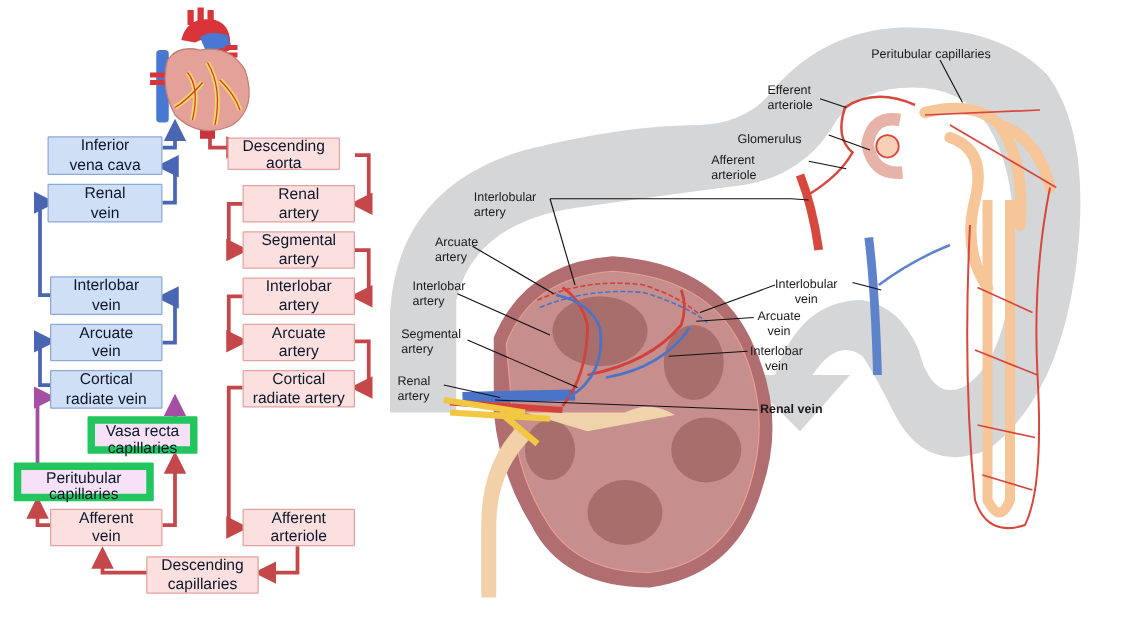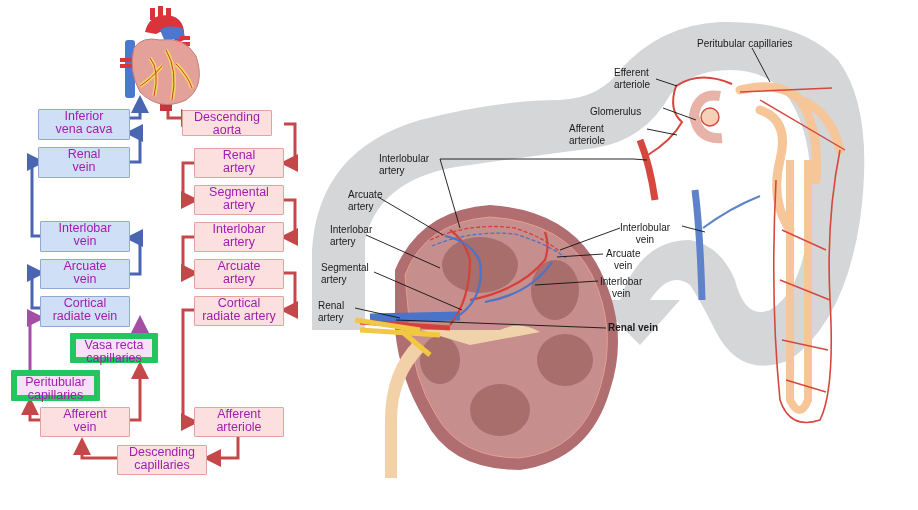--- a/index.html
+++ b/index.html
@@ -1,20 +1,20 @@
 <!DOCTYPE html>
 <html><head>
 <meta charset="utf-8">
 <style>
   html, body { margin: 0; padding: 0; background: #ffffff; }
   body { width: 918px; height: 510px; position: relative; overflow: hidden; font-family: "Liberation Sans", sans-serif; }
   .box {
     position: absolute; box-sizing: border-box; text-align: center;
-    font-size: 12.5px; line-height: 13px; color: #a21caf;
-    display: flex; flex-direction: column; justify-content: flex-start; align-items: center;
+    font-size: 12.5px; line-height: 13px; color: #0f172a;
+    display: flex; flex-direction: column; justify-content: space-between; align-items: center;
     border-radius: 1px;
   }
   .vein { background: #cfdff5; border: 1px solid #8fa9d6; }
   .art  { background: #fbe0df; border: 1px solid #e2a3a0; }
   .cap  { background: #f6e1f6; border: 6px solid #22c55e; }
   .lbl { position: absolute; font-size: 10px; line-height: 11.5px; color: #1a1a1a; white-space: nowrap; }
   svg { position: absolute; left: 0; top: 0; }
 </style>
 </head>
 <body>
@@ -174,21 +174,21 @@
 </div>
 <div class="box art" style="left:194px;top:407px;width:90px;height:30px;">
   <span>Afferent</span>
   <span>arteriole</span>
 </div>
 
 <div class="box cap" style="left:70px;top:333px;width:88px;height:30px;">
   <span>Vasa recta</span>
   <span>capillaries</span>
 </div>
-<div class="box cap" style="left:11px;top:370px;width:89px;height:31px;">
+<div class="box cap" style="left:11px;top:370px;width:112px;height:31px;">
   <span>Peritubular</span>
   <span>capillaries</span>
 </div>
 
 <div class="box art" style="left:40px;top:407px;width:90px;height:30px;">
   <span>Afferent</span>
   <span>vein</span>
 </div>
 <div class="box art" style="left:117px;top:445px;width:90px;height:30px;">
   <span>Descending</span>

